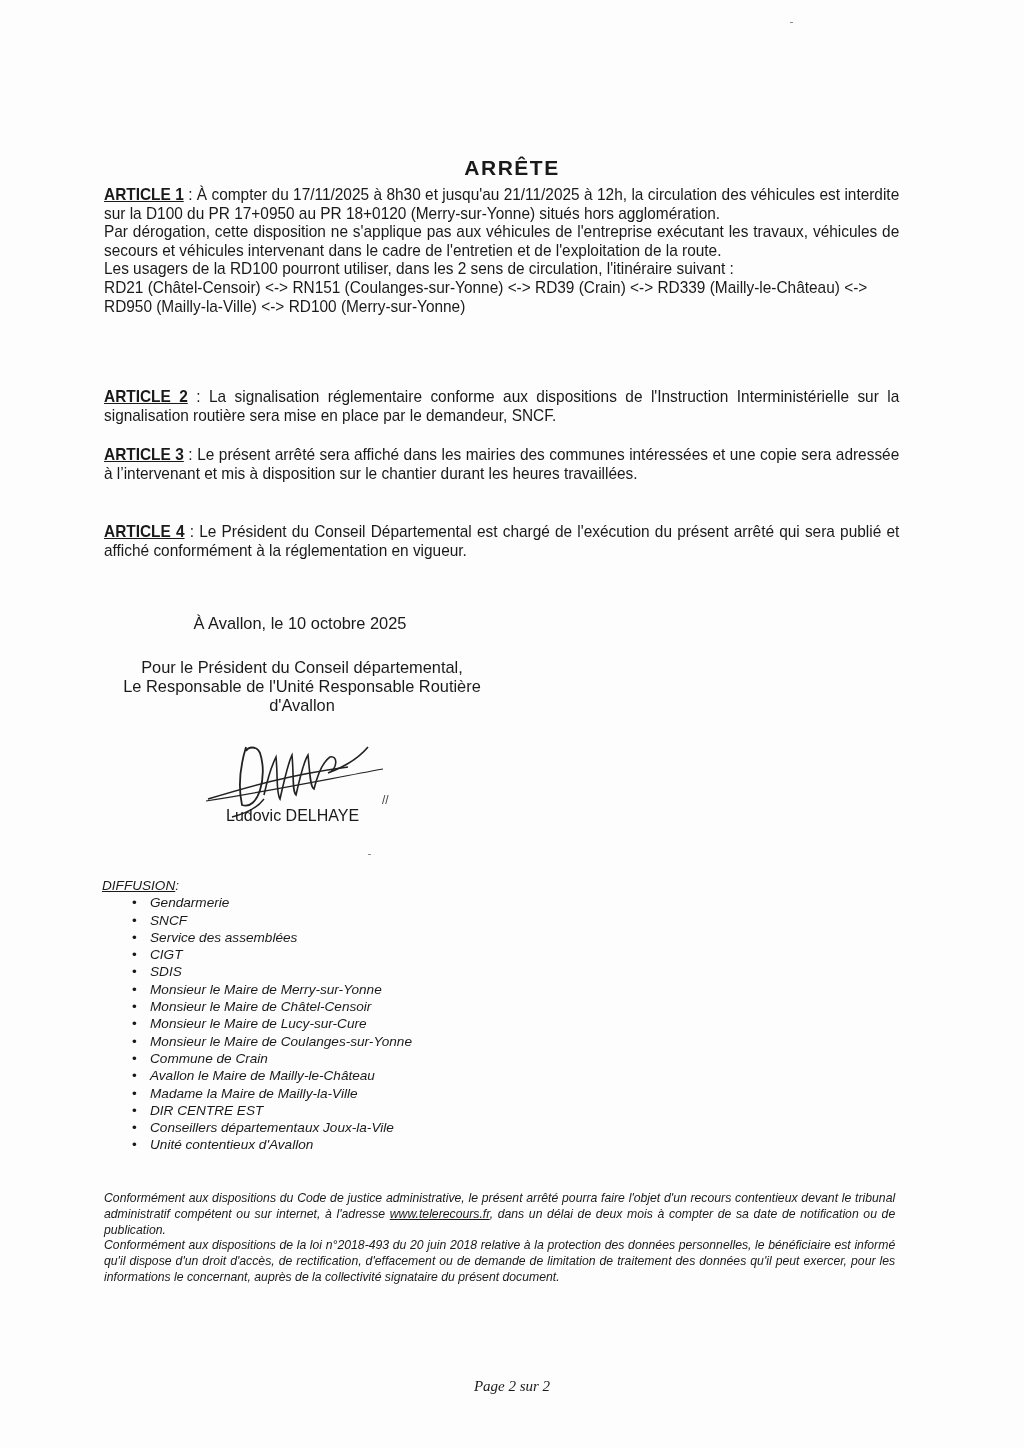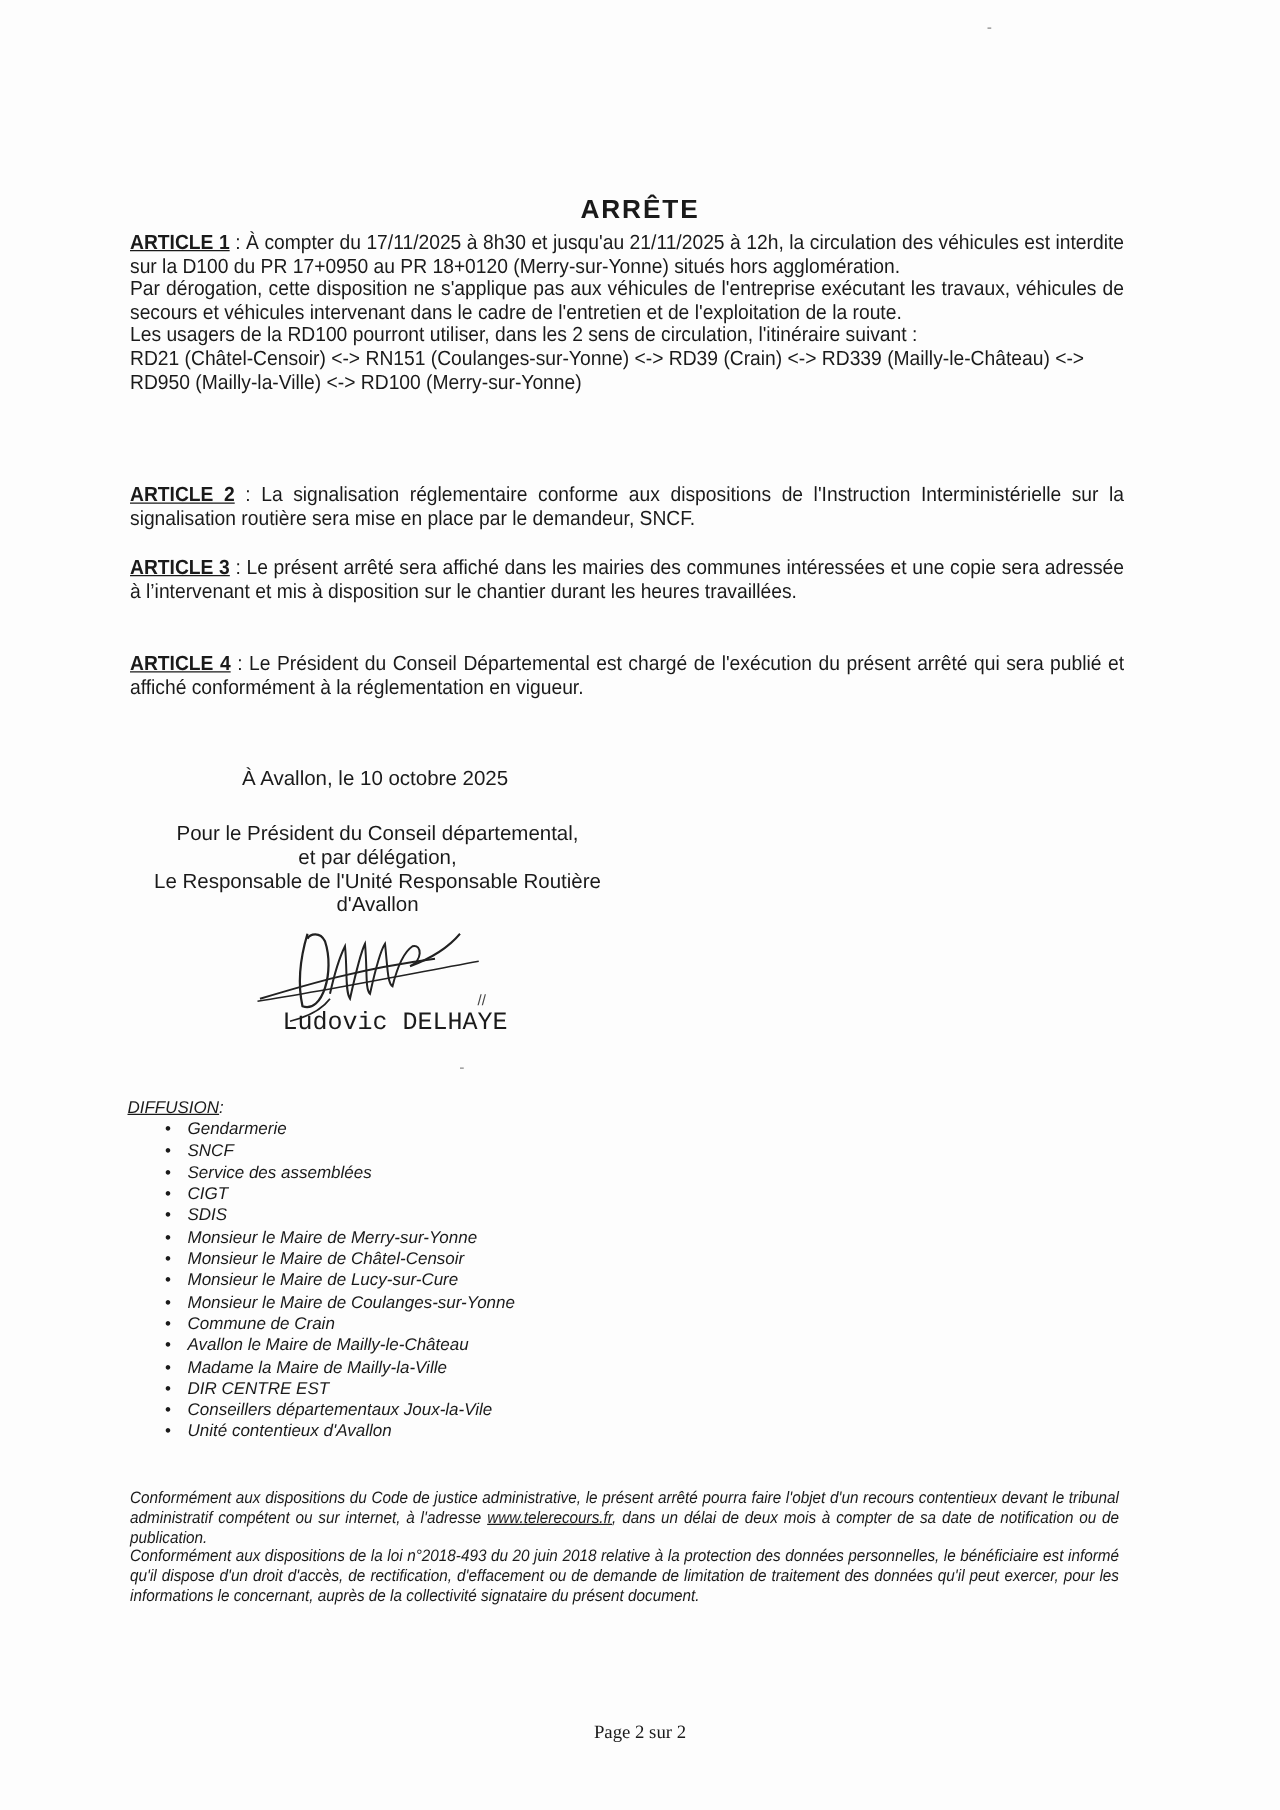--- a/index.html
+++ b/index.html
@@ -21,40 +21,40 @@
   #art3 { top: 445px; width: 846px; }
   #art4 { top: 522px; width: 846px; }
   .last-line { text-align: left; }
   .sign-block {
     position: absolute; left: 104px; width: 396px; text-align: center;
     font-family: "Liberation Sans", sans-serif; font-size: 16.4px; line-height: 19px; margin-top: 10px;
   }
   #sign-date { top: 604px; left: 150px; width: 300px; }
   #sign-role { top: 648px; }
   #signature { position: absolute; left: 198px; top: 737px; width: 200px; height: 90px; }
-  #signer { position: absolute; left: 226px; top: 807px; font-family: Liberation Mono, monospace; font-size: 20px; }
+  #signer { position: absolute; left: 226px; top: 807px; font-family: Liberation Sans, sans-serif; font-size: 16px; }
   #signer-mark { position: absolute; left: 382px; top: 793px; font-family: "Liberation Sans", sans-serif; font-size: 12px; color: #444; }
   .diffusion {
     position: absolute; left: 102px; top: 877px;
     font-family: "Liberation Sans", sans-serif; font-style: italic; font-size: 13.6px; line-height: 17.3px;
   }
   .diffusion-title { text-decoration: underline; }
   .diffusion ul { margin: 0; padding: 0; list-style: none; }
   .diffusion li { position: relative; padding-left: 48px; }
   .diffusion li .bullet { position: absolute; left: 30px; top: 0; font-style: normal; }
   .legal {
     position: absolute; left: 104px; top: 1190px; width: 860px;
     font-family: "Liberation Sans", sans-serif; font-style: italic; font-size: 13.3px; line-height: 15.8px;
     text-align: justify; transform: scaleX(0.92); transform-origin: left top;
   }
   .legal p { margin: 0; }
   .legal .link { text-decoration: underline; }
   .page-num {
     position: absolute; left: 0; width: 1024px; top: 1378px; text-align: center;
-    font-family: "Liberation Serif", serif; font-size: 15px;
+    font-family: "Liberation Serif", serif; font-size: 15px; font-style: italic;
   }
   .speck { position: absolute; width: 3px; height: 1px; background: #888; }
 </style>
 </head>
 <body>
 
 <div class="page">
 
   <div class="title">ARRÊTE</div>
 
@@ -73,21 +73,20 @@
     <p><span class="art-label">ARTICLE 3</span><span> : </span><span>Le présent arrêté sera affiché dans les mairies des communes intéressées et une copie sera adressée à l’intervenant et mis à disposition sur le chantier durant les heures travaillées.</span></p>
   </div>
 
   <div class="body-text" id="art4">
     <p><span class="art-label">ARTICLE 4</span><span> : </span><span>Le Président du Conseil Départemental est chargé de l'exécution du présent arrêté qui sera publié et affiché conformément à la réglementation en vigueur.</span></p>
   </div>
 
   <div class="sign-block" id="sign-date">À Avallon, le 10 octobre 2025</div>
   <div class="sign-block" id="sign-role">
     <div>Pour le Président du Conseil départemental,</div>
-    <div>et par délégation,</div>
     <div>Le Responsable de l'Unité Responsable Routière</div>
     <div>d'Avallon</div>
   </div>
 
   <svg id="signature" viewBox="0 0 200 90">
     <path d="M10 62 C 50 50, 90 38, 150 30" stroke="#222" stroke-width="1.6" fill="none"></path>
     <path d="M8 64 C 60 56, 120 44, 185 32" stroke="#222" stroke-width="1.2" fill="none"></path>
     <path d="M48 10 C 42 30, 40 50, 44 68 C 60 74, 70 40, 62 16 C 58 8, 50 10, 48 14" stroke="#222" stroke-width="1.8" fill="none"></path>
     <path d="M66 58 C 70 40, 74 28, 78 20 C 80 40, 78 56, 82 62 C 86 44, 90 26, 94 18 C 96 40, 94 54, 98 58 C 102 40, 106 24, 110 18 C 112 36, 112 50, 116 52 C 120 36, 126 24, 132 20 C 140 18, 140 32, 130 36 C 146 30, 160 22, 170 10" stroke="#222" stroke-width="1.6" fill="none"></path>
     <path d="M34 80 C 50 76, 60 70, 66 62" stroke="#222" stroke-width="1.4" fill="none"></path>

